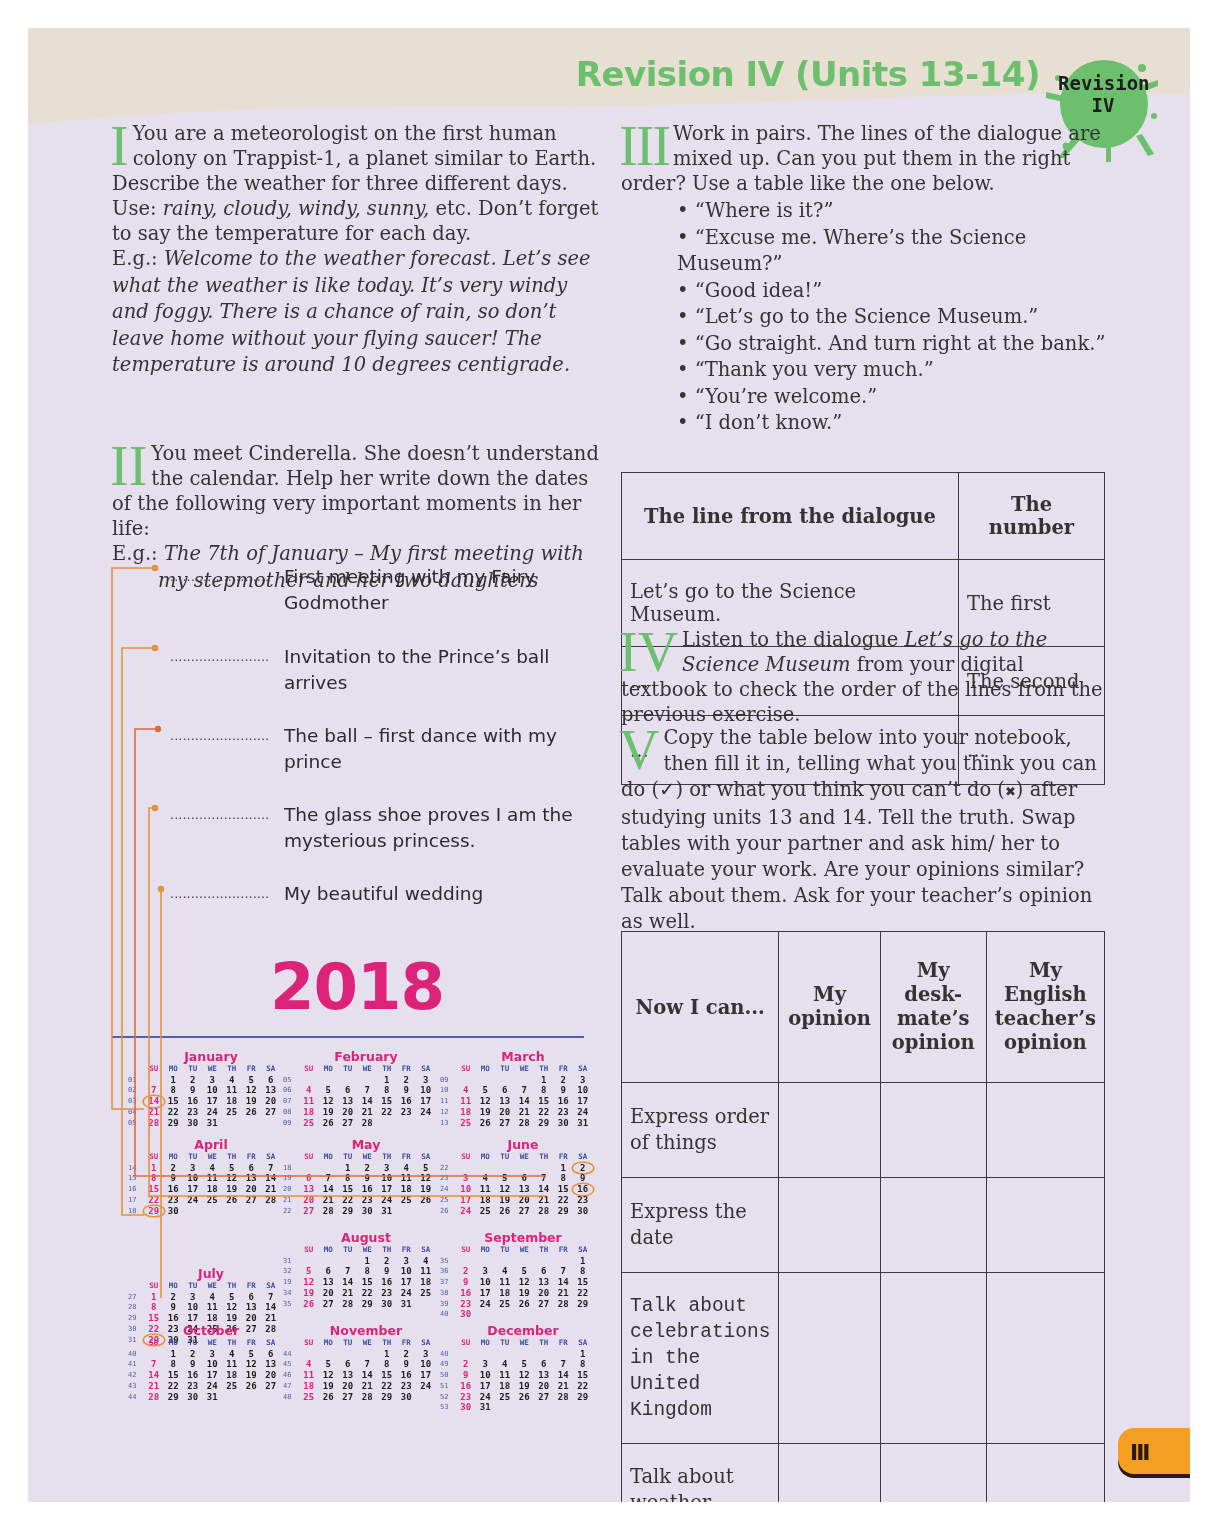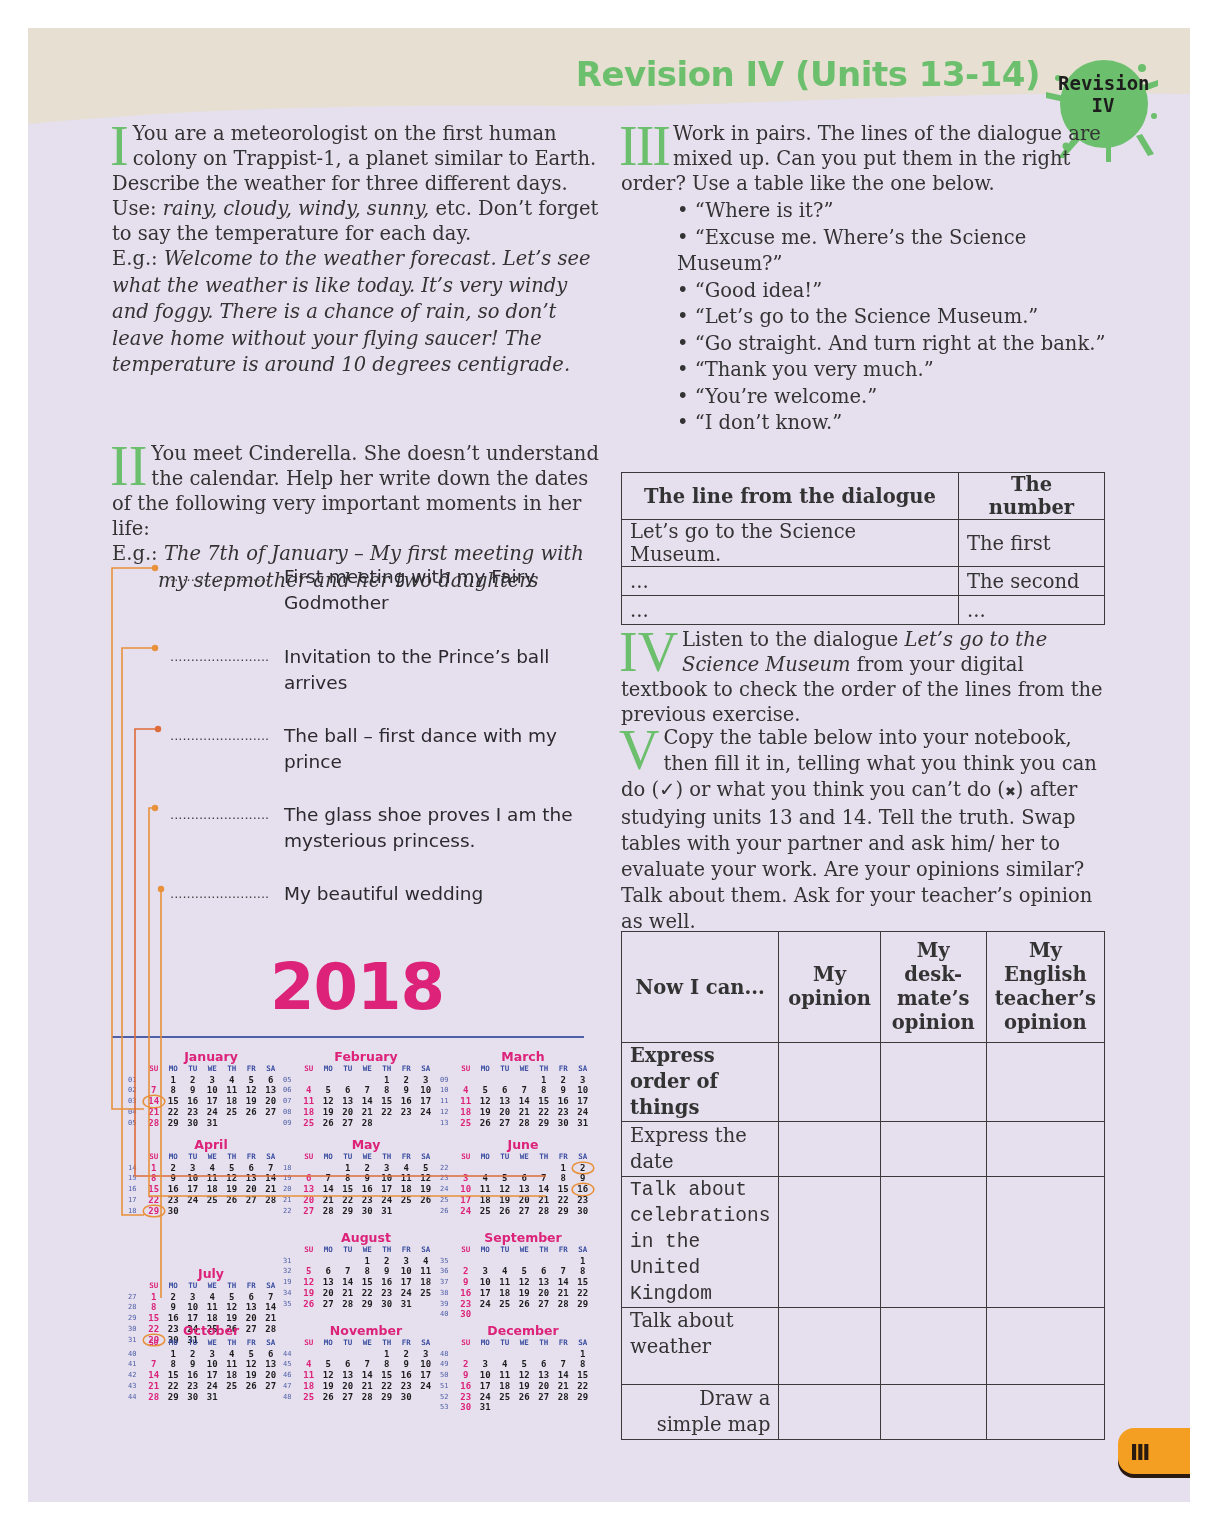--- a/index.html
+++ b/index.html
@@ -10,21 +10,21 @@
   .badge{position:absolute;left:1016px;top:18px;width:118px;height:118px;}
   .badge-text{position:absolute;left:1030px;top:44px;width:90px;text-align:center;font-family:"DejaVu Sans Mono",monospace;font-weight:bold;font-size:19px;line-height:22px;color:#1d1d1d;}
   .ex{position:absolute;font-size:19.5px;line-height:25px;color:#333;}
   .ex p{margin:0;}
   .drop{float:left;font-family:"Liberation Serif",serif;color:#6cbf6c;font-size:56px;line-height:46px;margin:2px 4px 0 -2px;}
   .em{font-style:italic;}
   .bullets{margin:2px 0 0 56px;padding:0;list-style:none;}
   .bullets li{line-height:26.5px;}
   .bullets li:before{content:"• ";}
   table.t{border-collapse:collapse;position:absolute;font-size:19.5px;color:#333;}
-  table.t td, table.t th{border:1.5px solid #3a3a3a;padding:0 8px;}
+  table.t td, table.t th{border:1.5px solid #3a3a3a;padding:20px 8px;}
   table.t th{font-weight:bold;}
   .events{position:absolute;left:142px;top:536px;font-family:"DejaVu Sans",sans-serif;font-size:18.5px;line-height:26px;color:#2b2a2e;}
   .event{position:absolute;left:0;width:420px;}
   .event .dots{position:absolute;left:0;top:0;letter-spacing:0px;color:#444;font-size:13px;}
   .event .txt{position:absolute;left:114px;top:0;width:300px;}
   .year{position:absolute;left:242px;top:922px;font-family:"DejaVu Sans",sans-serif;font-weight:bold;font-size:64px;color:#dc2379;letter-spacing:-1px;}
   .yearline{position:absolute;left:84px;top:1008px;width:472px;height:2px;background:#5060a8;}
   .month{position:absolute;width:150px;font-family:"DejaVu Sans Mono",monospace;font-weight:bold;}
   .mname{text-align:center;font-family:"DejaVu Sans",sans-serif;font-weight:bold;font-size:12.5px;color:#dc2379;height:15px;line-height:15px;margin-left:16px;}
   .mgrid{display:grid;grid-template-columns:16px repeat(7,19.5px);font-size:9px;line-height:10.7px;}
@@ -840,21 +840,21 @@
 
   <table class="t" style="left:593px;top:903px;width:484px;">
     <tbody>
         <tr>
       <th style="width:140px;height:110px;">Now I can...</th>
       <th style="width:85px;line-height:24px;">My opinion</th>
       <th style="width:92px;line-height:24px;">My desk-mate’s opinion</th>
       <th style="line-height:24px;">My English teacher’s opinion</th>
     </tr>
     <tr>
-      <td style="height:54px;line-height:26px;font-weight:bold;">Express order of things</td>
+      <td style="height:54px;line-height:26px;">Express order of things</td>
       <td></td>
           <td></td>
           <td></td>
     </tr>
     <tr>
       <td style="height:54px;line-height:26px;">Express the date</td>
       <td></td>
           <td></td>
           <td></td>
     </tr>

